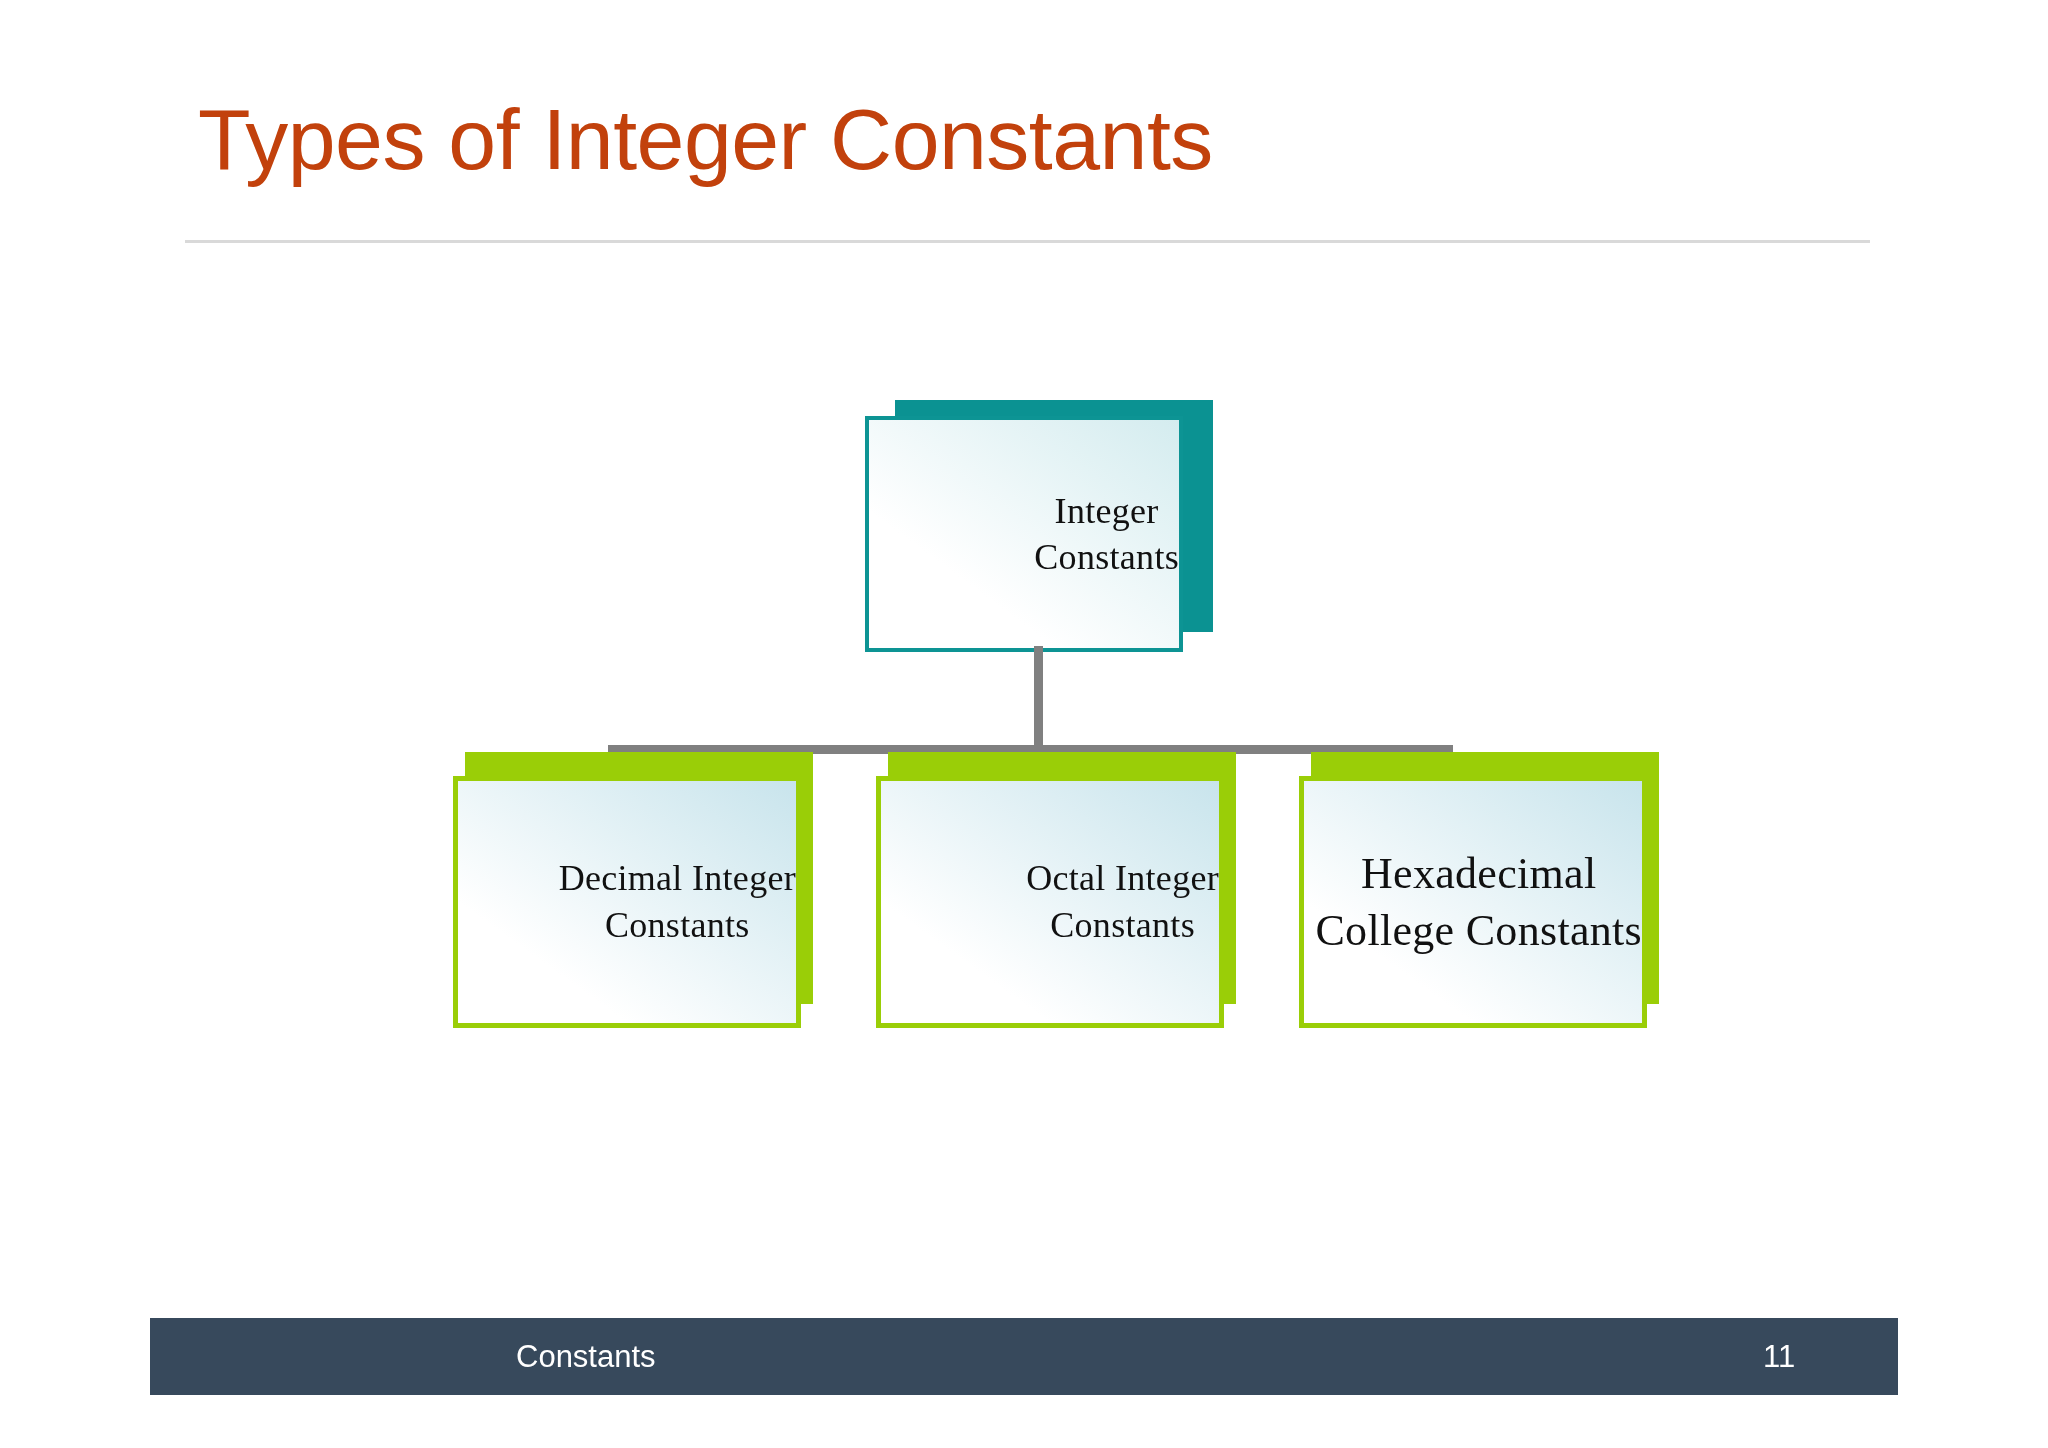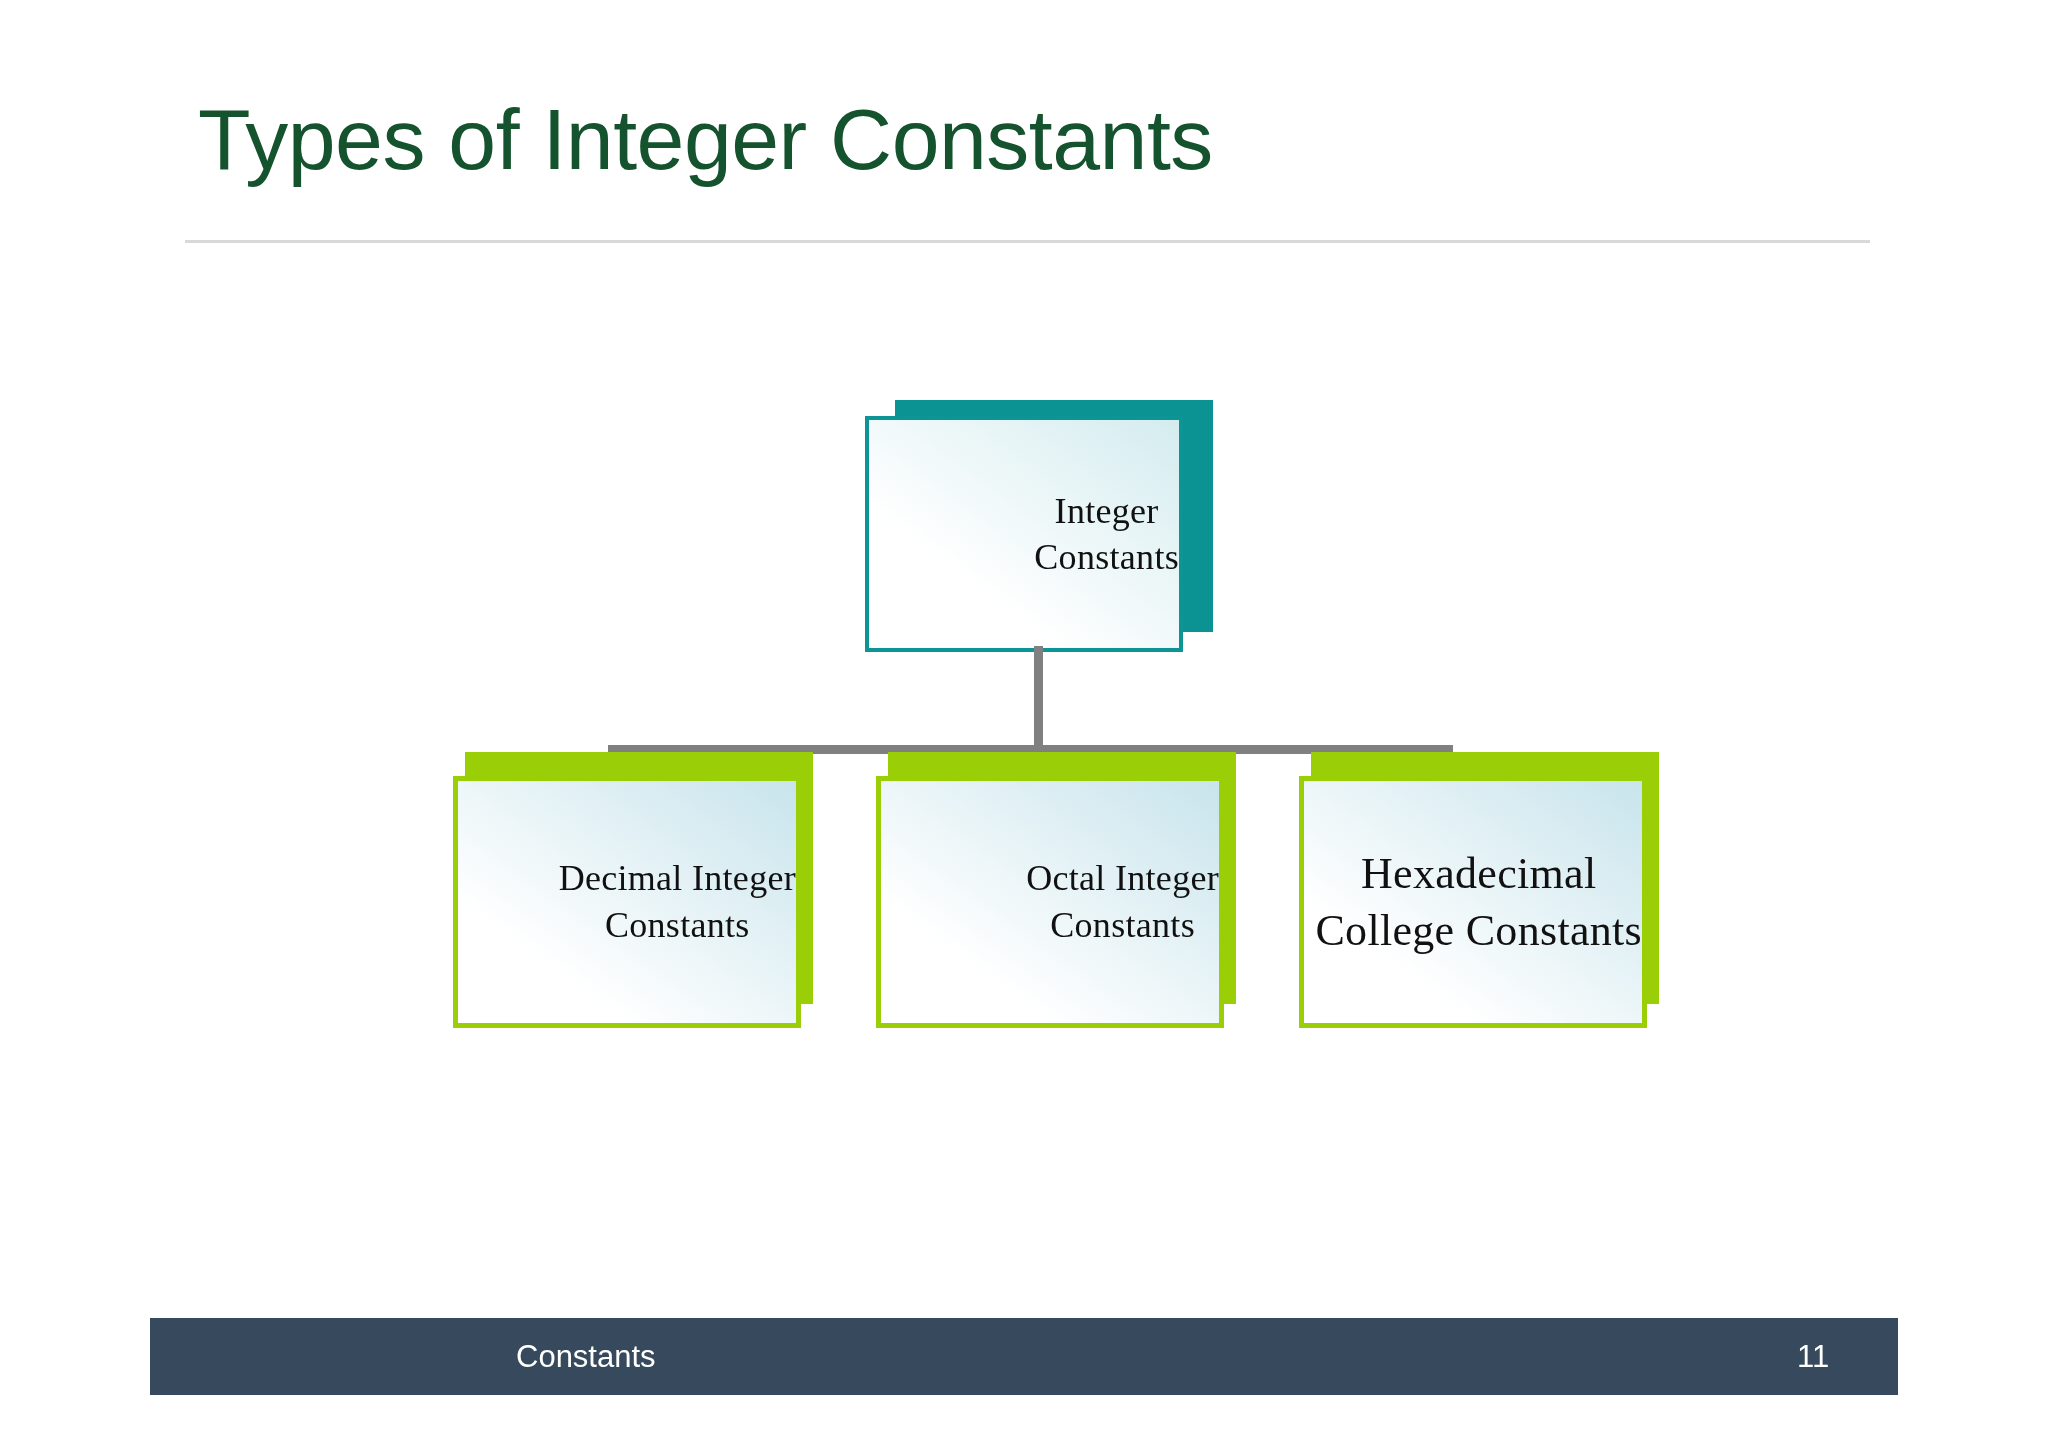--- a/index.html
+++ b/index.html
@@ -16,21 +16,21 @@
     font-family: "Liberation Sans", sans-serif;
   }
 
   
   #slide-title {
     position: absolute;
     left: 198px;
     top: 96px;
     font-size: 86px;
     line-height: 1.0;
-    color: #14532d;
+    color: #c2410c;
     font-weight: 400;
     letter-spacing: -0.5px;
     white-space: nowrap;
     font-family: "Liberation Sans", sans-serif;
   }
   #title-rule {
     position: absolute;
     left: 185px;
     top: 240px;
     width: 1685px;
@@ -126,21 +126,21 @@
     position: absolute;
     top: 50%;
     transform: translateY(-50%);
     color: #ffffff;
     font-size: 31px;
     font-family: "Liberation Sans", sans-serif;
     white-space: nowrap;
   }
   #footer-section { left: 366px; }
   #footer-org     { left: 954px; }
-  #footer-page    { left: 1647px; text-align: center; }
+  #footer-page    { left: 1613px; text-align: center; }
 </style>
 </head>
 <body>
 
 <div id="slide-title">Types of Integer Constants</div>
 <div id="title-rule"></div>
 
 <div id="diagram">
 
   <div class="node" id="node-root">

